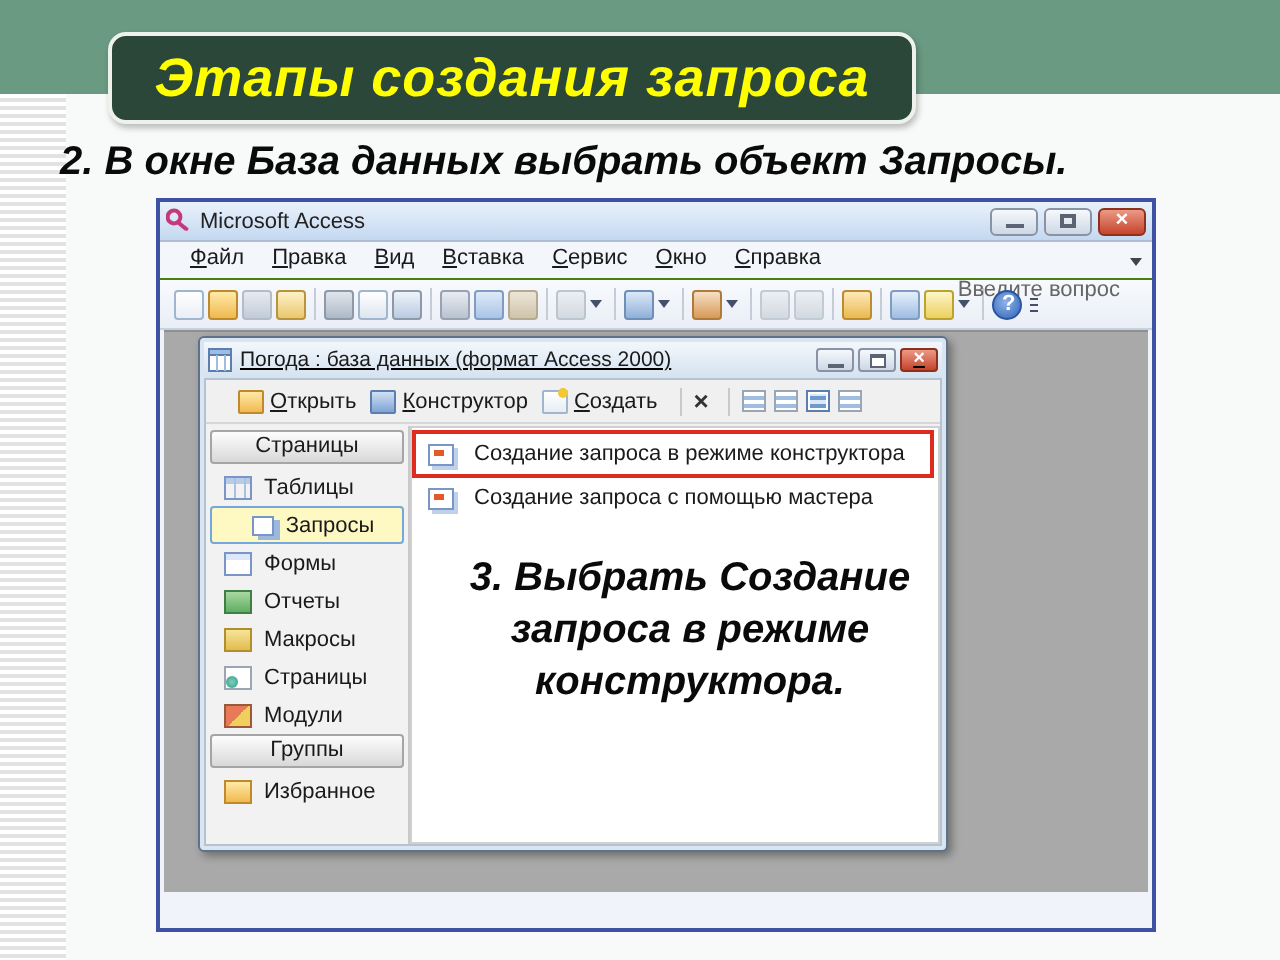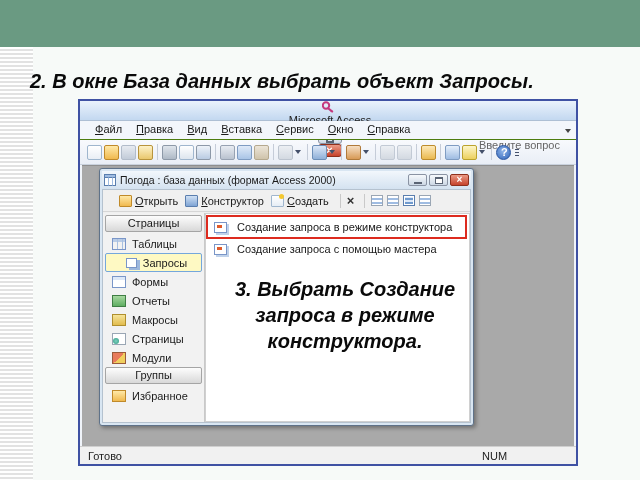--- a/index.html
+++ b/index.html
@@ -26,21 +26,21 @@
     font-size:20px; font-weight:bold; font-style:italic; color:#0a0a0a; }
 
   .step3 { position:absolute; left:212px; top:276px; width:266px; text-align:center;
     font-size:20px; font-weight:bold; font-style:italic; color:#0a0a0a; line-height:1.3; z-index:40; }
 
   
   .axwin { position:absolute; left:78px; top:99px; width:500px; height:367px;
     border:2px solid #3f51a3; background:#f0f4fa; }
 
   .ax-titlebar { height:20px; background:linear-gradient(#eaf2fc,#c3d8f0);
-    display:flex; align-items:center; padding:0 3px; border-bottom:1px solid #aebfd4;flex-direction:column; }
+    display:flex; align-items:center; padding:0 3px; border-bottom:1px solid #aebfd4; }
   .ax-title { font-size:11px; color:#222; margin-left:4px; flex:1; }
   .winbtn { width:24px; height:14px; border:1px solid #8a93a3; border-radius:3px;
     background:linear-gradient(#f6f9fc,#cdd8e5); margin-left:3px;
     display:flex; align-items:center; justify-content:center; }
   .winbtn .bar { width:9px; height:2px; background:#5a6474; margin-top:5px; }
   .winbtn .box { width:8px; height:7px; border:2px solid #5a6474; }
   .winbtn.close { background:linear-gradient(#eb9a85,#c6432c); border-color:#8e301d;
     color:#fff; font-size:11px; font-weight:bold; line-height:1; }
 
   .ax-menubar { height:19px; display:flex; align-items:flex-start; background:#f3f6fb;
@@ -88,21 +88,21 @@
   .ax-statusbar { position:absolute; left:0; right:0; bottom:0; height:18px; background:#f1f1f1;
     border-top:1px solid #cfcfcf; font-size:11px; color:#222; }
   .status-left { position:absolute; left:8px; top:3px; }
   .status-right { position:absolute; left:402px; top:3px; }
 
   
   .dbwin { position:absolute; left:17px; top:2px; width:375px; height:258px;
     background:#d9e6f2; border:1px solid #5f7289; border-radius:3px; padding:2px;
     box-shadow:2px 2px 4px rgba(0,0,0,.35); }
   .db-titlebar { height:18px; display:flex; align-items:center; padding:0 2px;
-    background:linear-gradient(#f2f7fc,#d4e2f0); }
+    background:linear-gradient(#f2f7fc,#d4e2f0);text-decoration:underline; }
   .db-title { font-size:10.5px; color:#1a1a1a; margin-left:4px; flex:1; white-space:nowrap; overflow:hidden; }
   .dbbtn { width:19px; height:12px; border:1px solid #8a93a3; border-radius:2px;
     background:linear-gradient(#f6f9fc,#cdd8e5); margin-left:2px; position:relative; }
   .dbbtn .bar { position:absolute; left:5px; top:7px; width:8px; height:2px; background:#5a6474; }
   .dbbtn .box { position:absolute; left:5px; top:2px; width:8px; height:7px; border:1px solid #5a6474; border-top-width:2px; background:#fff; }
   .dbbtn.close { background:linear-gradient(#eb9a85,#c6432c); border-color:#8e301d;
     color:#fff; font-size:10px; font-weight:bold; text-align:center; line-height:10px; }
 
   .db-body { position:absolute; left:2px; right:2px; top:20px; bottom:2px; background:#f0f0f0;
     border:1px solid #b5c2cf; }
@@ -155,20 +155,23 @@
   .keyicon { width:13px; height:13px; flex:0 0 auto; }
   .tblicon { width:12px; height:12px; flex:0 0 auto; }
 </style>
 </head>
 <body>
 
 <div class="slide">
   <div class="top-band"></div>
   <div class="stripes"></div>
 
+  <div class="banner">
+    <span class="banner-text">Этапы создания запроса</span>
+  </div>
 
   <div class="step2">2. В окне База данных выбрать объект Запросы.</div>
 
   <div class="axwin">
     <div class="ax-inner">
       <div class="ax-titlebar">
         <svg class="keyicon" viewBox="0 0 13 13">
           <circle cx="4" cy="4.5" r="3.2" fill="none" stroke="#c4387e" stroke-width="2"></circle>
           <rect x="6.2" y="6" width="6" height="2" fill="#c4387e" transform="rotate(40 6.2 6)"></rect>
           <rect x="9.5" y="8.8" width="2.5" height="1.6" fill="#c4387e" transform="rotate(40 9.5 8.8)"></rect>
@@ -322,21 +325,17 @@
                     <span class="li-qnew"></span>
                     <span class="lab">Создание запроса с помощью мастера</span>
                   </div>
                 </div>
             </div>
           </div>
         </div>
 
       </div>
 
-      <div class="ax-statusbar">
-        <span class="status-left">Готово</span>
-        <span class="status-right">NUM</span>
-      </div>
     </div>
   </div>
 
   <div class="step3">3. Выбрать Создание запроса в режиме конструктора.</div>
 </div>
 
 </body></html>

